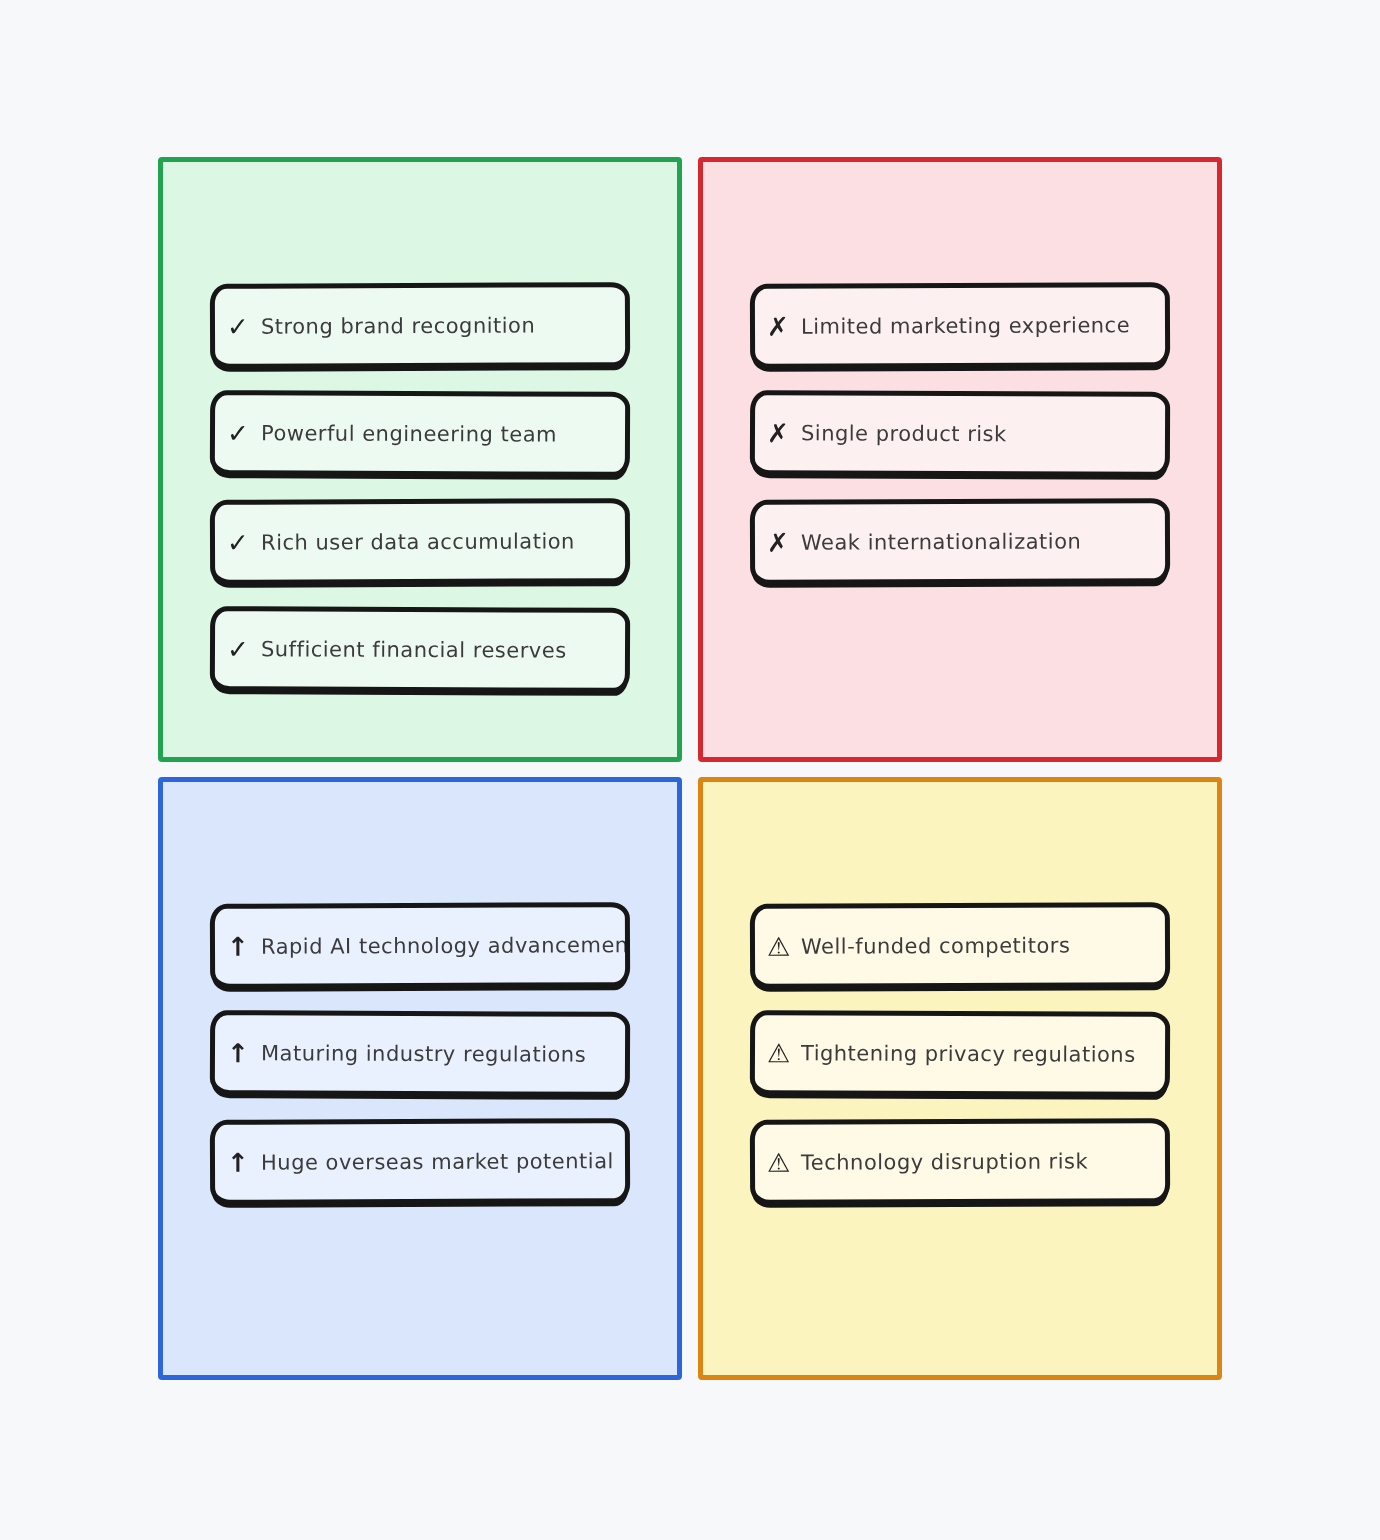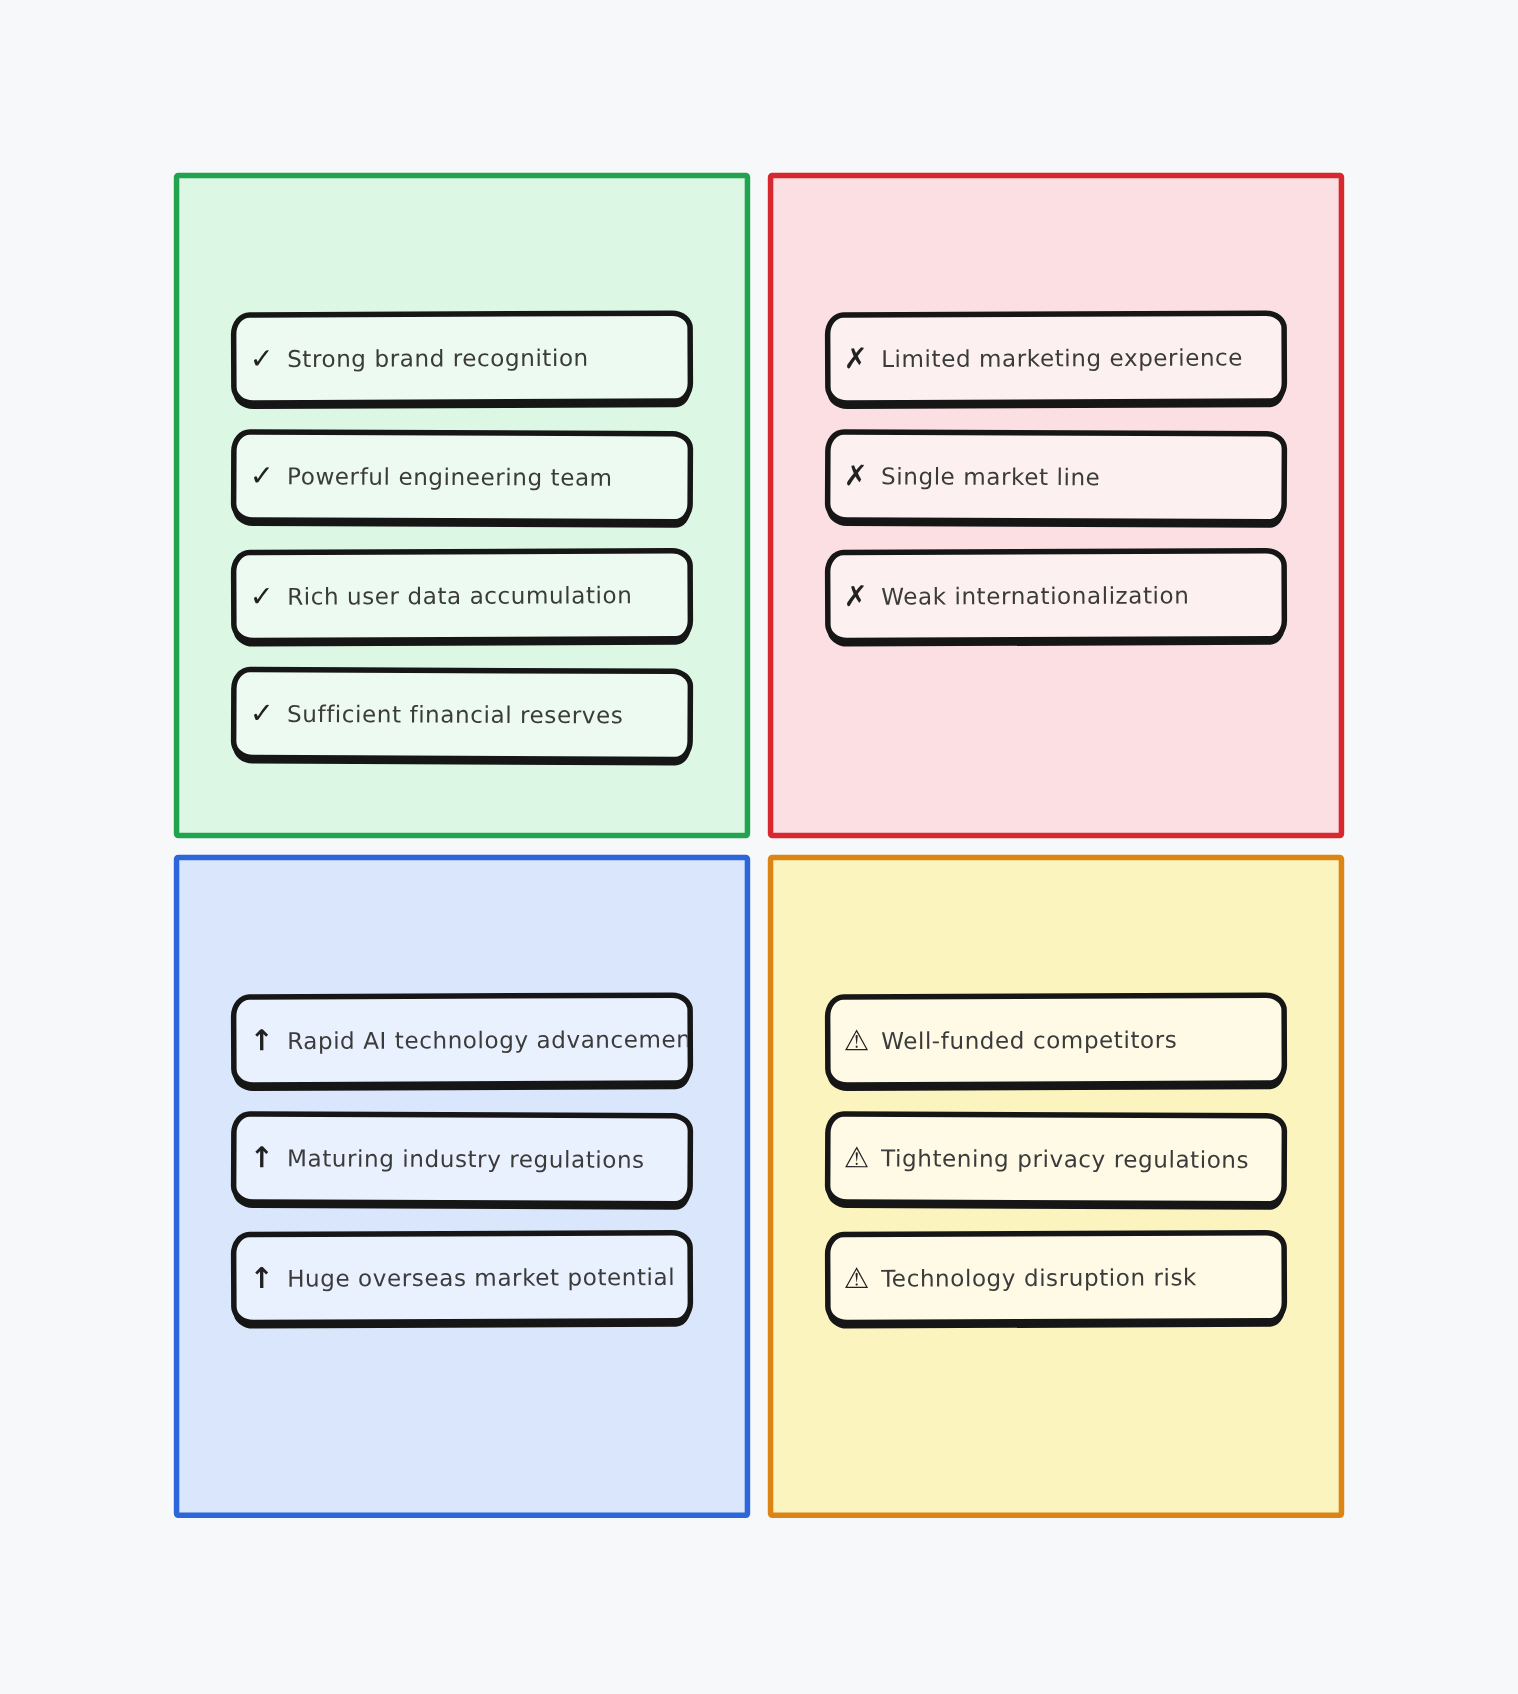--- a/index.html
+++ b/index.html
@@ -92,21 +92,21 @@
     </div>
   </div>
 
   <div class="quadrant weaknesses">
     <div class="item">
       <span class="icon">✗</span>
       <span class="label">Limited marketing experience</span>
     </div>
     <div class="item">
       <span class="icon">✗</span>
-      <span class="label">Single market line</span>
+      <span class="label">Single product risk</span>
     </div>
     <div class="item">
       <span class="icon">✗</span>
       <span class="label">Weak internationalization</span>
     </div>
   </div>
 
   <div class="quadrant opportunities">
     <div class="item">
       <span class="icon">↑</span>

